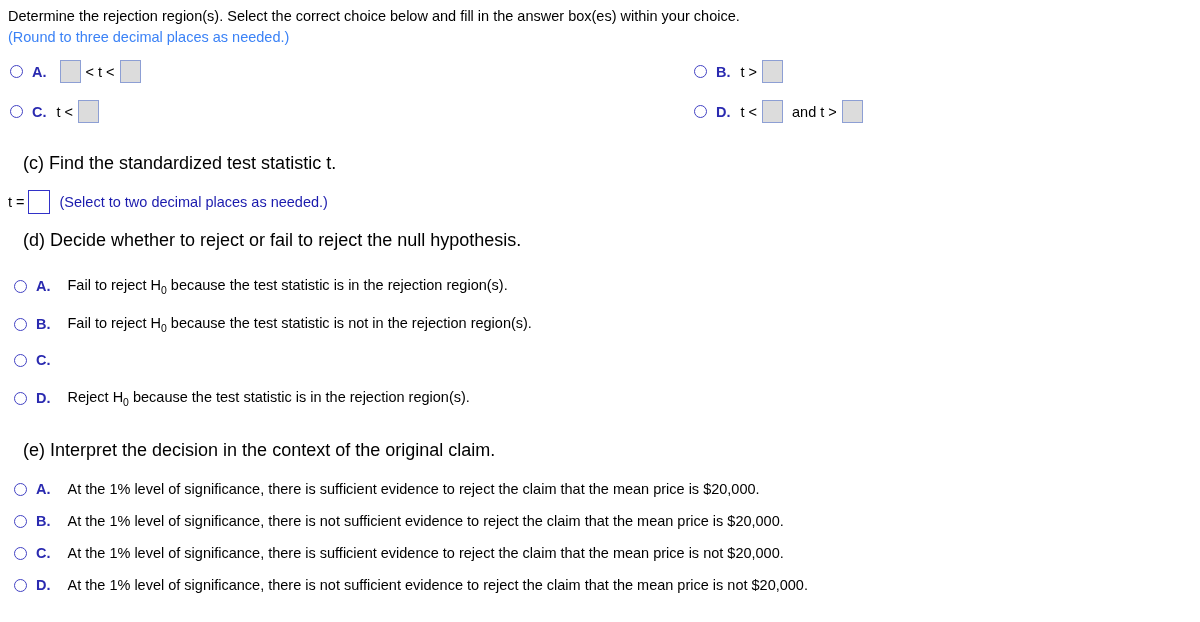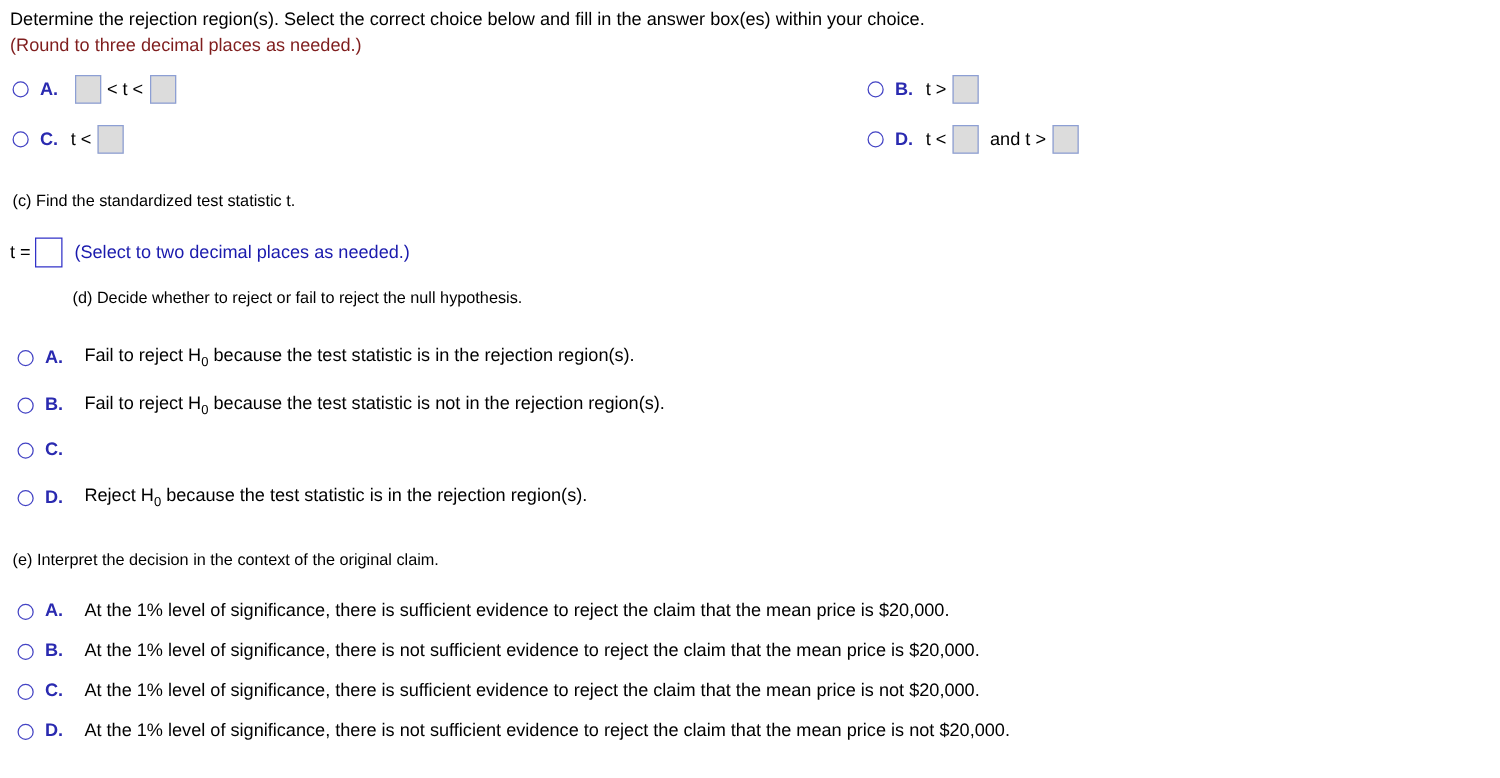--- a/index.html
+++ b/index.html
@@ -24,26 +24,26 @@
     left: 8px;
     top: 8px;
     font-size: 14.5px;
     color: #000;
     white-space: nowrap;
   }
   .note-blue {
     left: 8px;
     top: 29px;
     font-size: 14.5px;
-    color: #7f1d1d;
+    color: #3b82f6;
     white-space: nowrap;
   }
   .section-head {
-    left: 10px;
-    font-size: 13px;
+    left: 23px;
+    font-size: 18px;
     color: #000;
     white-space: nowrap;
   }
 
   
   .opt {
     display: flex;
     align-items: center;
     white-space: nowrap;
   }
@@ -162,21 +162,21 @@
 </div>
 
 <div class="abs section-head" style="top:153px;">(c) Find the standardized test statistic t.</div>
 
 <div class="abs tline" style="top:190px;">
   <span>t =</span>
   <span class="ansbox-open"></span>
   <span class="blue-note">(Select to two decimal places as needed.)</span>
 </div>
 
-<div class="abs section-head" style="top:230px;margin-left:48px;">(d) Decide whether to reject or fail to reject the null hypothesis.</div>
+<div class="abs section-head" style="top:230px;">(d) Decide whether to reject or fail to reject the null hypothesis.</div>
 
 <div class="abs opt" style="left:14px; top:277px;">
   <span class="radio"></span>
   <span class="letter">A.</span>
   <span class="opt-text"><span>Fail to reject H</span><sub>0</sub><span> because the test statistic is in the rejection region(s).</span></span>
 </div>
 
 <div class="abs opt" style="left:14px; top:315px;">
   <span class="radio"></span>
   <span class="letter">B.</span>

